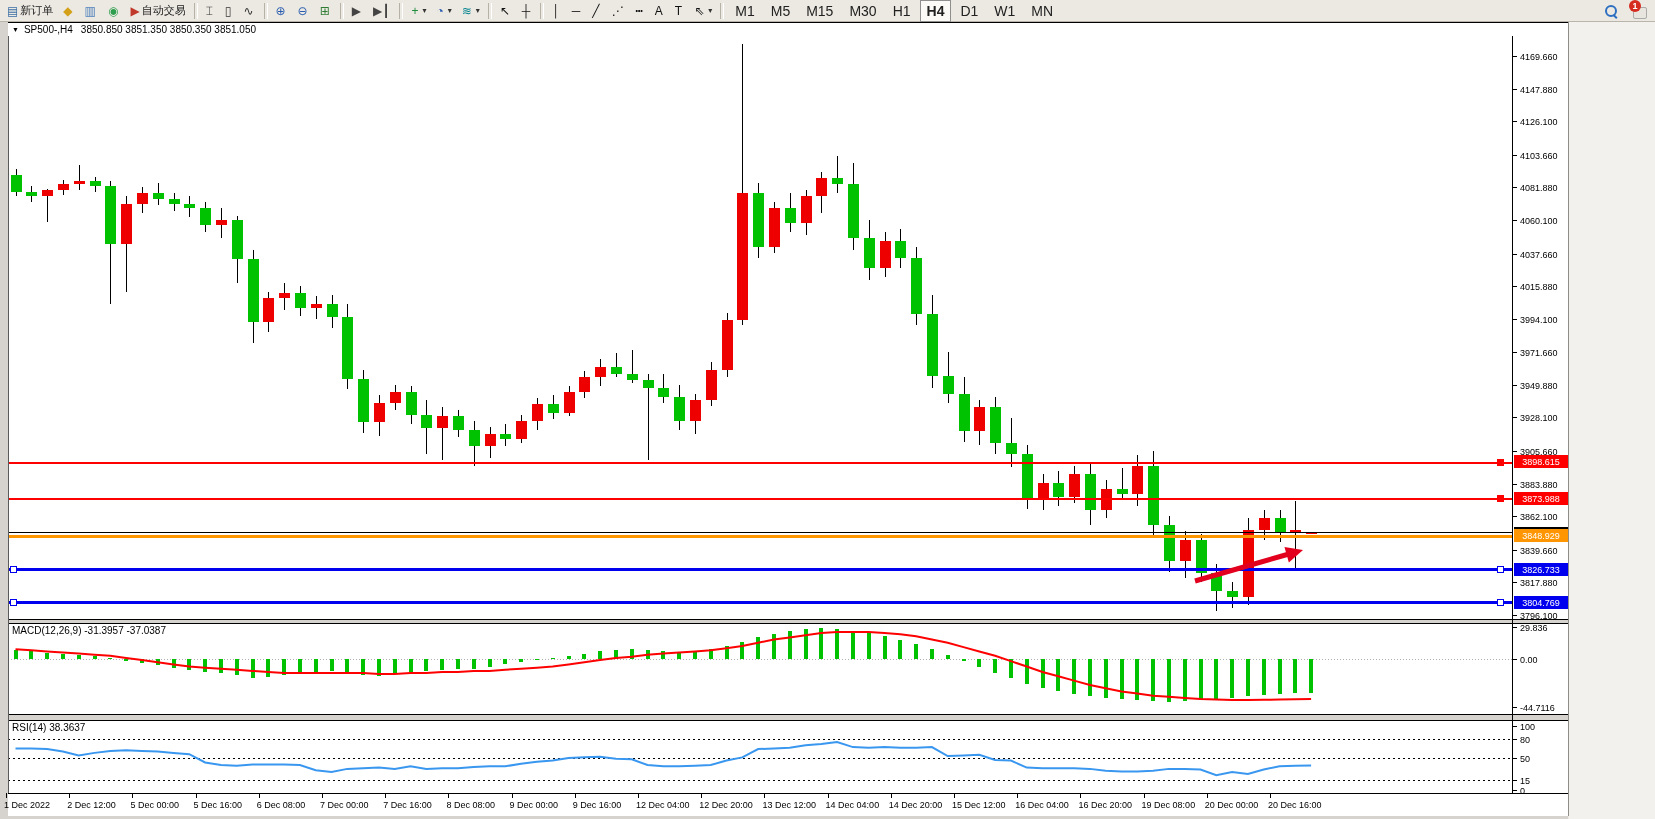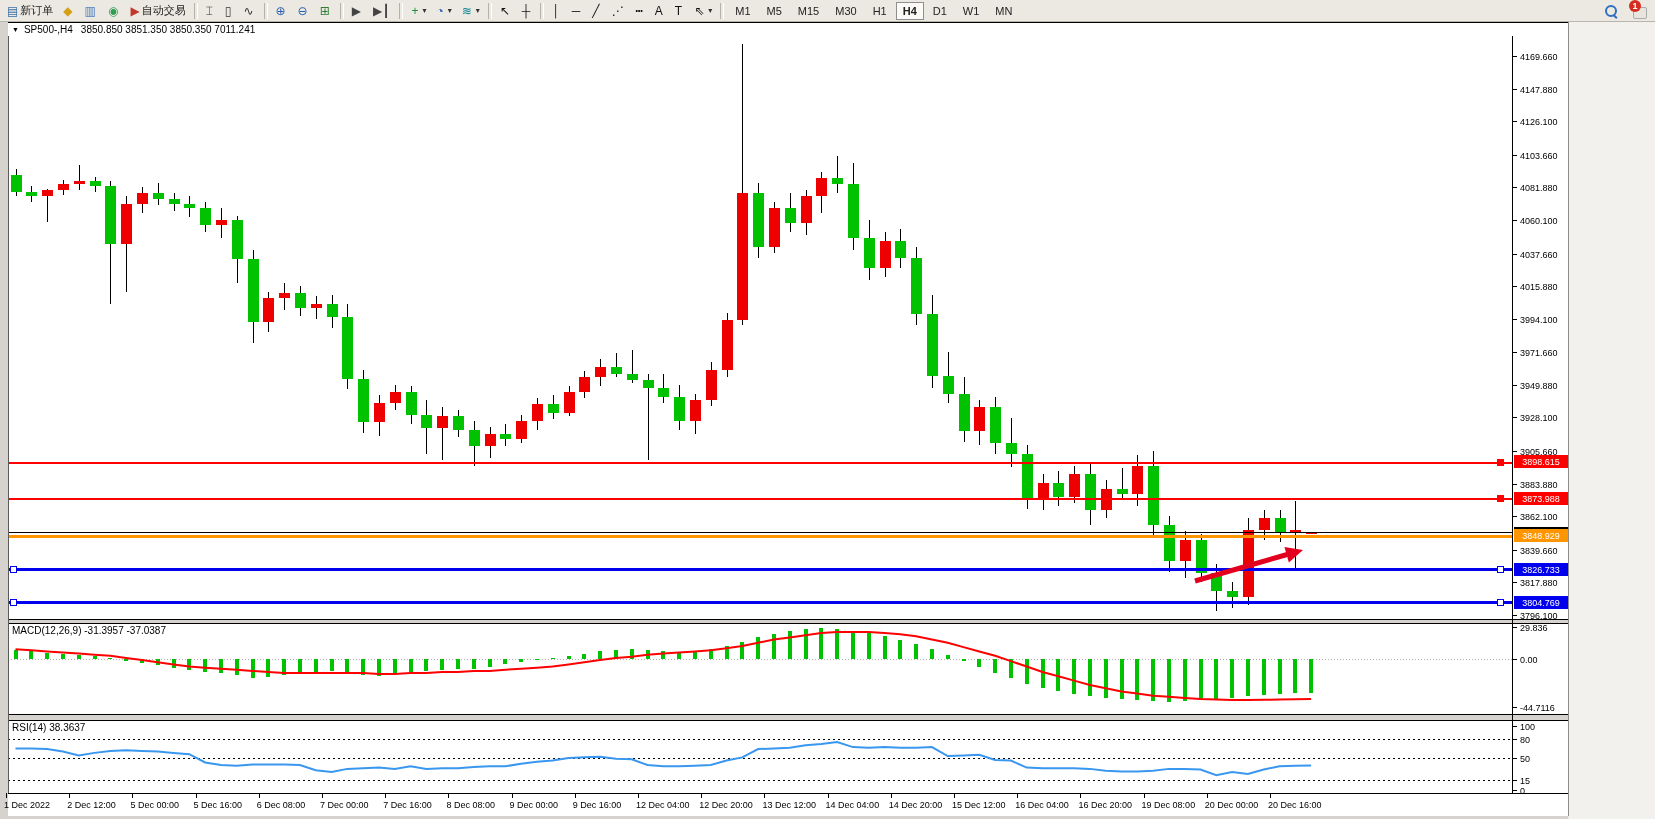--- a/index.html
+++ b/index.html
@@ -6,21 +6,21 @@
   #app{position:relative;width:1655px;height:819px;background:#ece9e2;overflow:hidden;
        font-family:"Liberation Sans","DejaVu Sans",sans-serif;-webkit-font-smoothing:none;}
   
   #toolbar{position:absolute;left:0;top:0;width:1655px;height:22px;background:#ece9e2;
            border-bottom:1px solid #b9b5ab;display:flex;align-items:center;padding-left:2px;box-sizing:border-box;}
   .tb-btn{display:flex;align-items:center;height:18px;padding:0 3px;margin:0 1px;border:1px solid transparent;
           font-size:11px;color:#1a1a1a;cursor:default;white-space:nowrap;}
   .tb-btn .ic{font-size:12px;line-height:12px;margin-right:2px;}
   .tb-btn .caret{font-size:8px;color:#333;margin-left:2px;}
   .tb-sep{width:2px;height:16px;border-left:1px solid #b5b1a7;border-right:1px solid #ffffff;margin:0 3px;}
-  .tf-btn{font-size:11px;padding:2px 6px;margin:0 1px;border:1px solid transparent;color:#222;}
+  .tf-btn{font-size:14px;padding:2px 6px;margin:0 1px;border:1px solid transparent;color:#222;}
   .tf-btn.active{border:1px solid #8f8f8f;background:#fbfaf7;font-weight:bold;}
   #tb-right{margin-left:auto;display:flex;align-items:center;margin-right:8px;}
   .mag{position:relative;width:12px;height:12px;margin-right:14px;}
   .mag .lens{position:absolute;left:0;top:0;width:8px;height:8px;border:2px solid #2f6fc1;border-radius:50%;}
   .mag .tail{position:absolute;left:9px;top:9px;width:5px;height:2px;background:#2f6fc1;transform:rotate(45deg);transform-origin:0 0;}
   .chatwrap{position:relative;width:16px;height:16px;}
   .chatbub{position:absolute;right:0;bottom:0;width:12px;height:10px;background:#e7e5de;border:1px solid #aaa;border-radius:2px;}
   .chatbadge{position:absolute;left:-2px;top:-3px;width:12px;height:12px;border-radius:50%;background:#d62b1f;
              color:#fff;font-size:9px;font-weight:bold;text-align:center;line-height:12px;}
   
@@ -147,21 +147,21 @@
           <span class="chatbub"></span>
           <span class="chatbadge">1</span>
         </div>
       </div>
     </div>
   <div id="left-edge"></div>
   <div id="right-gap"></div>
   <div id="title-strip">
     <span class="tri">▼</span>
     <span class="sym">SP500-,H4</span>
-    <span>3850.850 3851.350 3850.350 7011.241</span>
+    <span>3850.850 3851.350 3850.350 3851.050</span>
   </div>
   <svg id="chart" style="position:absolute;left:0;top:0;" width="1655" height="819" viewBox="0 0 1655 819" shape-rendering="crispEdges">
       <rect x="8" y="36" width="1560" height="780" fill="#ffffff"></rect>
       <rect x="8" y="619" width="1560" height="4" fill="#d6d3ce"></rect>
       <rect x="8" y="714" width="1560" height="6" fill="#d6d3ce"></rect>
       <rect x="8" y="816" width="1560" height="3" fill="#d6d3ce"></rect>
       <g>
         <line x1="16.5" y1="169.21762399999977" x2="16.5" y2="196.15282399999978" stroke="#000000" stroke-width="1"></line>
         <rect x="11" y="175.20322399999978" width="11" height="16.460399999999993" fill="#00c200"></rect>
         <line x1="31.5" y1="185.67802399999977" x2="31.5" y2="202.1384239999998" stroke="#000000" stroke-width="1"></line>

